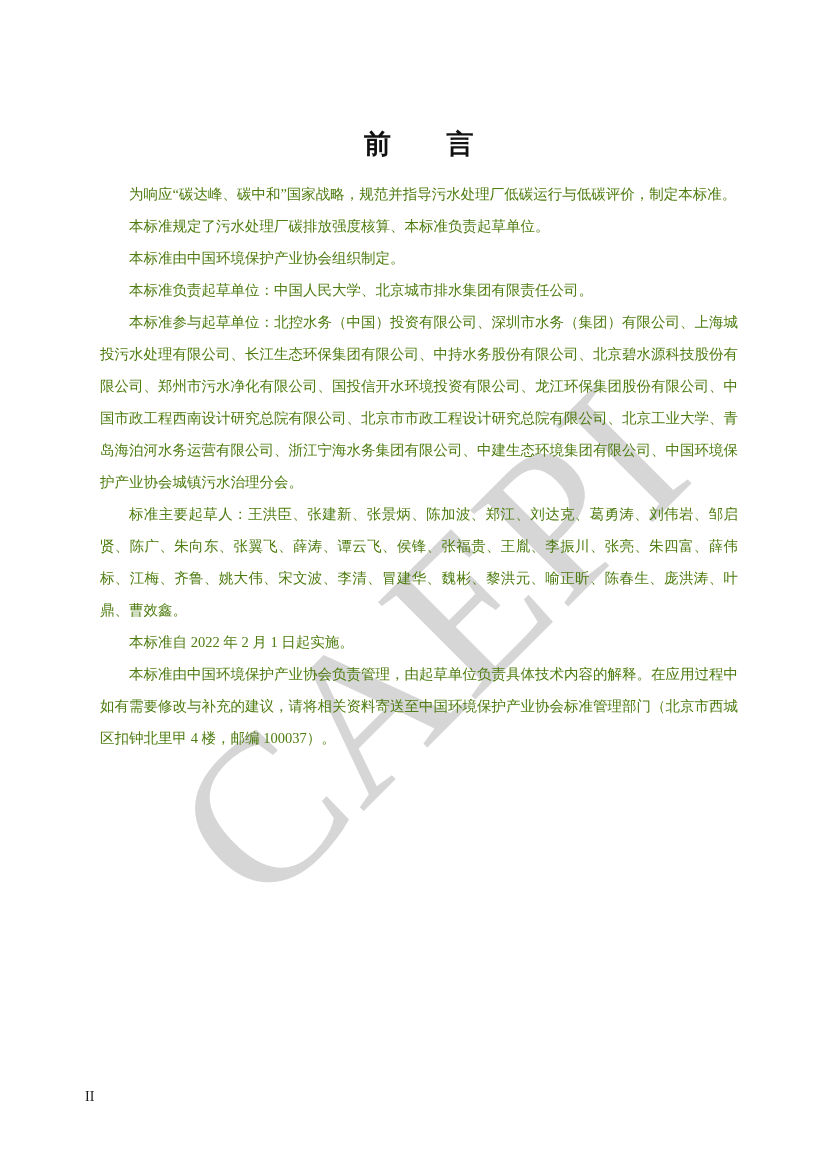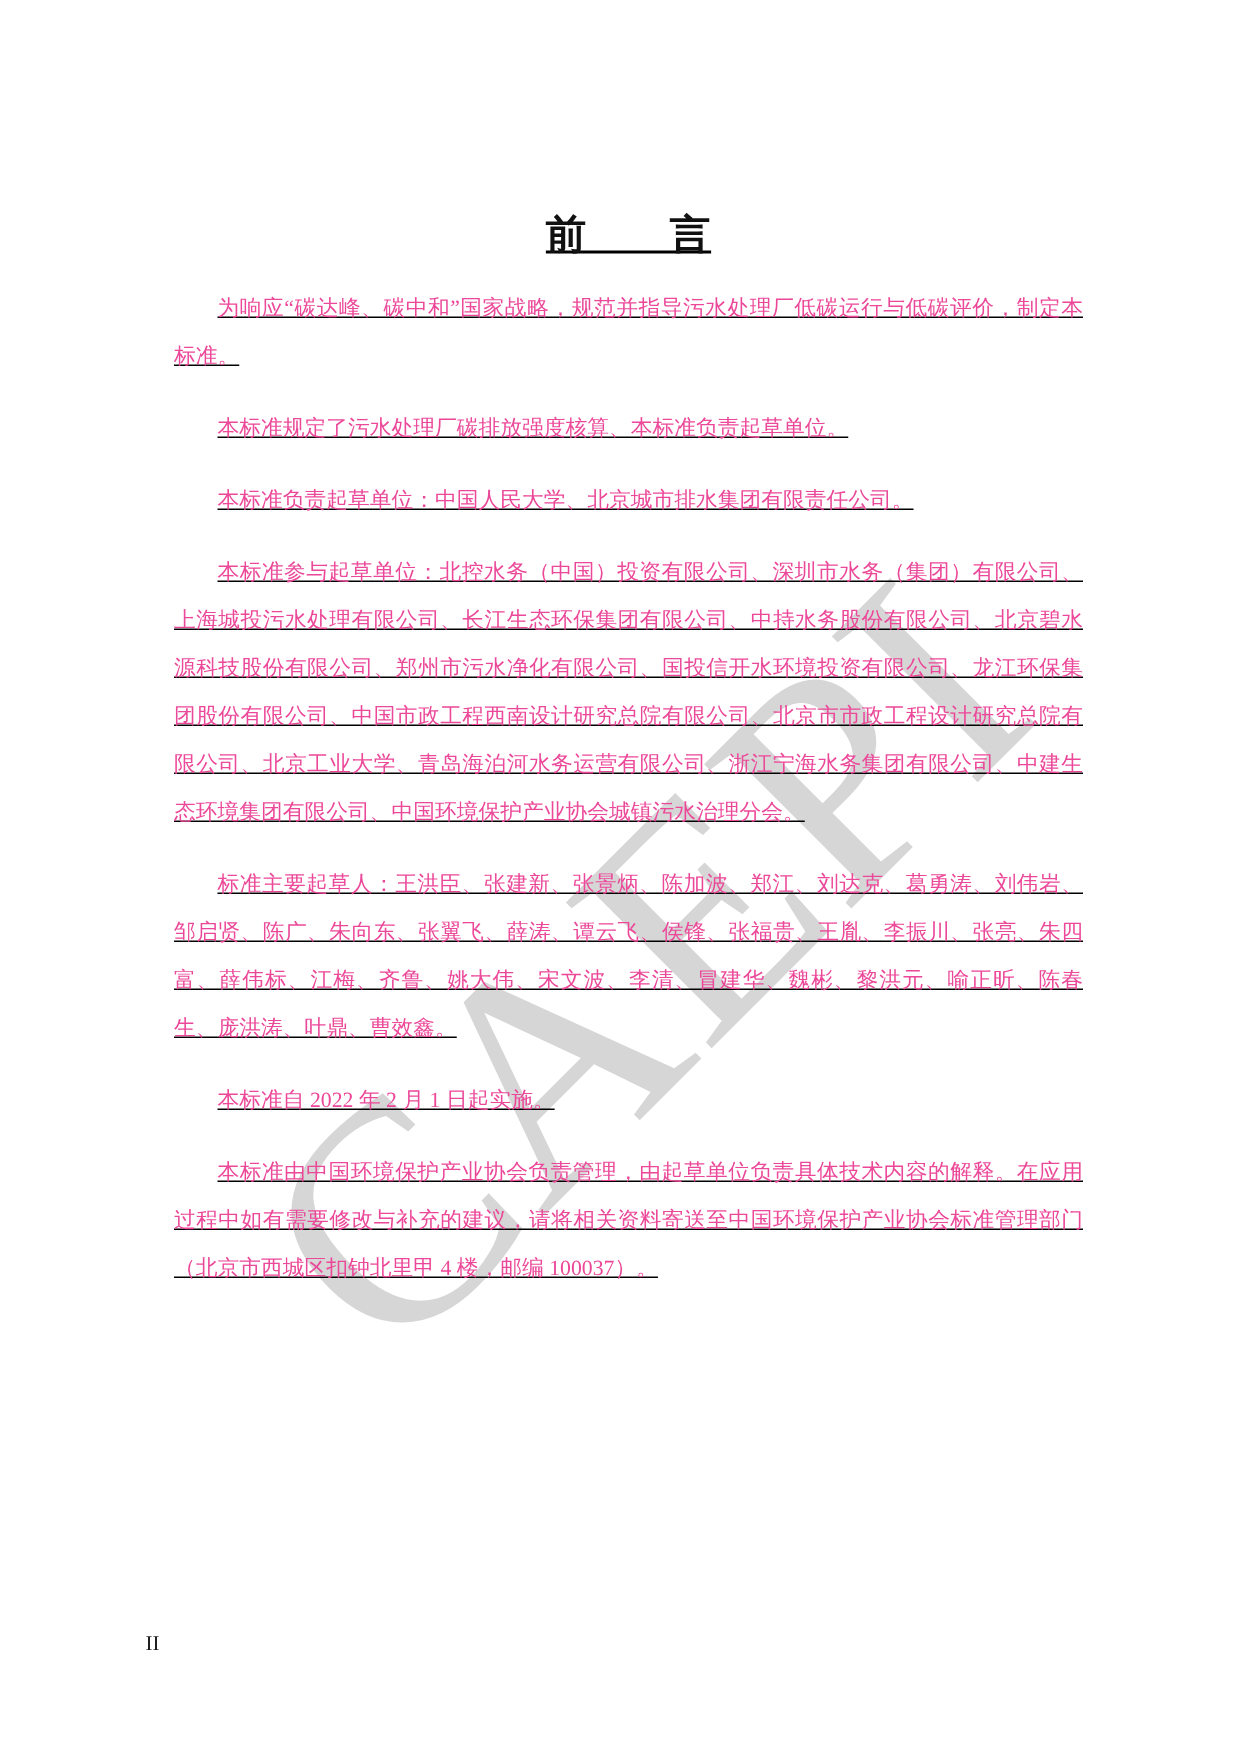--- a/index.html
+++ b/index.html
@@ -26,65 +26,65 @@
     letter-spacing: 0.01em;
     color: #d6d6d6;
     white-space: nowrap;
     z-index: 0;
     user-select: none;
     pointer-events: none;
   }
   .content {
     position: absolute;
     left: 100px;
-    top: 138px;
+    top: 126px;
     width: 638px;
     z-index: 1;
-    text-decoration: underline;
   }
   .doc-title {
     margin: 0 0 16px 0;
     text-align: center;
     font-size: 27px;
     line-height: 36px;
     font-weight: bold;
     color: #111111;
     font-family: "Liberation Sans", "DejaVu Sans", sans-serif;
     letter-spacing: 0.02em;
   }
   .para {
-    margin: 16px;
+    margin: 0;
     text-indent: 2em;
     text-align: justify;
     font-size: 14.5px;
     line-height: 32px;
-    color: #ec4899;
+    color: #4d7c0f;
   }
   .page-number {
     position: absolute;
-    left: 97px;
+    left: 85px;
     top: 1088px;
     font-size: 14px;
     line-height: 18px;
     color: #1b1b1b;
     z-index: 1;
   }
 </style>
 </head>
 <body>
 
 <div class="page">
   <div class="watermark">CAEPI</div>
 
   <div class="content">
     <h1 class="doc-title">前　　言</h1>
 
     <div>
         <p class="para">为响应“碳达峰、碳中和”国家战略，规范并指导污水处理厂低碳运行与低碳评价，制定本标准。</p>
         <p class="para">本标准规定了污水处理厂碳排放强度核算、本标准负责起草单位。</p>
+        <p class="para">本标准由中国环境保护产业协会组织制定。</p>
         <p class="para">本标准负责起草单位：中国人民大学、北京城市排水集团有限责任公司。</p>
         <p class="para">本标准参与起草单位：北控水务（中国）投资有限公司、深圳市水务（集团）有限公司、上海城投污水处理有限公司、长江生态环保集团有限公司、中持水务股份有限公司、北京碧水源科技股份有限公司、郑州市污水净化有限公司、国投信开水环境投资有限公司、龙江环保集团股份有限公司、中国市政工程西南设计研究总院有限公司、北京市市政工程设计研究总院有限公司、北京工业大学、青岛海泊河水务运营有限公司、浙江宁海水务集团有限公司、中建生态环境集团有限公司、中国环境保护产业协会城镇污水治理分会。</p>
         <p class="para">标准主要起草人：王洪臣、张建新、张景炳、陈加波、郑江、刘达克、葛勇涛、刘伟岩、邹启贤、陈广、朱向东、张翼飞、薛涛、谭云飞、侯锋、张福贵、王胤、李振川、张亮、朱四富、薛伟标、江梅、齐鲁、姚大伟、宋文波、李清、冒建华、魏彬、黎洪元、喻正昕、陈春生、庞洪涛、叶鼎、曹效鑫。</p>
         <p class="para">本标准自 2022 年 2 月 1 日起实施。</p>
         <p class="para">本标准由中国环境保护产业协会负责管理，由起草单位负责具体技术内容的解释。在应用过程中如有需要修改与补充的建议，请将相关资料寄送至中国环境保护产业协会标准管理部门（北京市西城区扣钟北里甲 4 楼，邮编 100037）。</p>
       </div>
   </div>
 
   <div class="page-number">II</div>
 </div>

